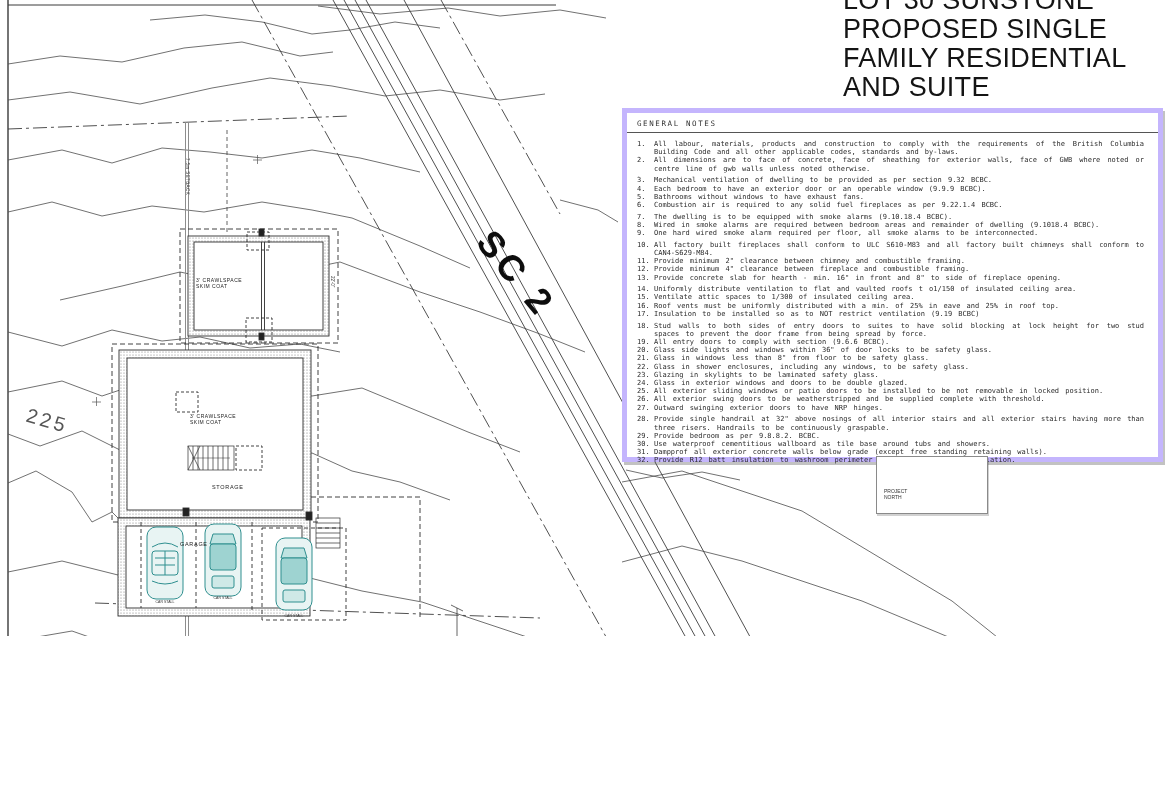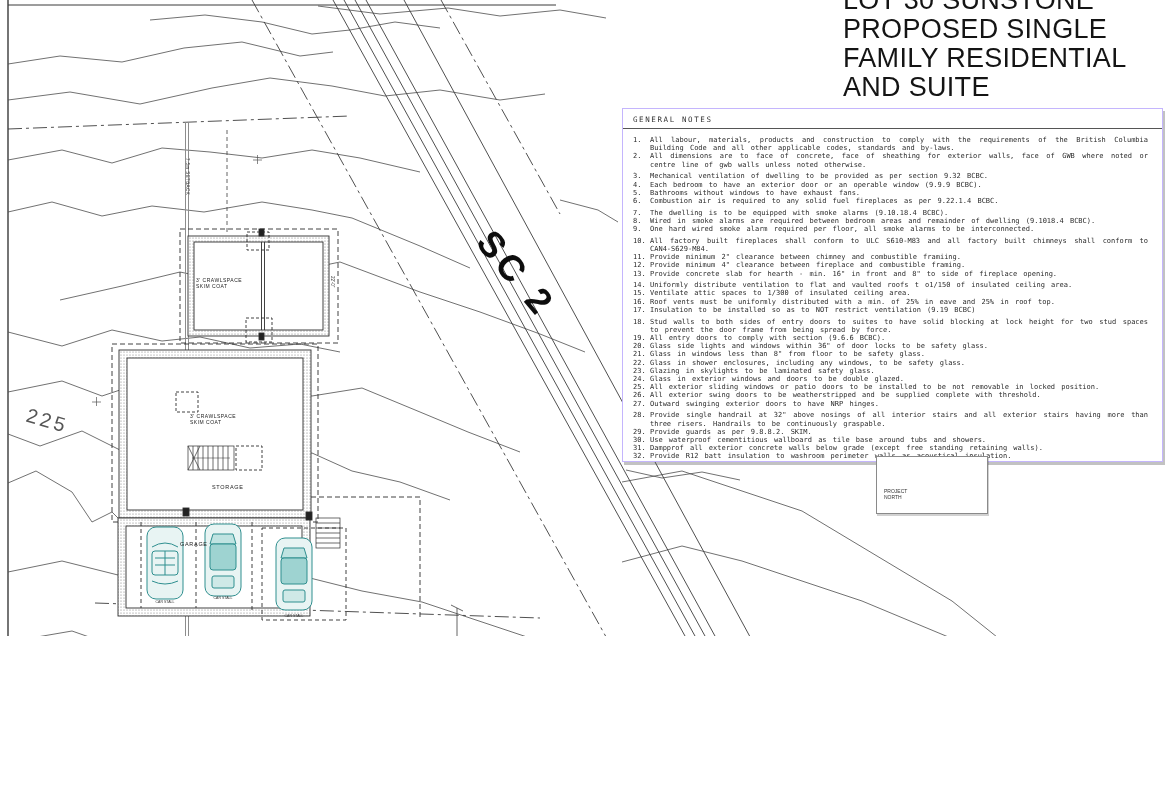--- a/index.html
+++ b/index.html
@@ -3,21 +3,21 @@
 <meta charset="utf-8">
 <style>
   html,body { margin:0; padding:0; background:#fff; }
   .stage { position:relative; width:1170px; height:636px; background:#fff; overflow:hidden;
            font-family:"Liberation Sans", sans-serif; color:#1a1a1a; }
   svg.linework { position:absolute; left:0; top:0; }
   .lbl { position:absolute; white-space:nowrap; }
 
   .title-block { left:843px; top:-14px; font-size:27px; line-height:29px; letter-spacing:.3px; color:#141414; }
 
-  .notes-box { position:absolute; left:622px; top:108px; width:541px; height:354px; border:1px solid #c4b5fd;
+  .notes-box { position:absolute; left:622px; top:108px; width:541px; height:354px; border:5px solid #c4b5fd;
                background:#fff; box-shadow:2px 3px 0 rgba(80,80,80,.35); box-sizing:border-box; }
   .notes-header { padding:6px 10px 4px 10px; font-size:7.5px; letter-spacing:1.6px; color:#333;
                   border-bottom:1px solid #555; font-family:"DejaVu Sans Mono", monospace; }
   .notes-body { padding:7px 14px 0 10px; font-family:"DejaVu Sans Mono", monospace; font-size:7px;
                 line-height:8.2px; word-spacing:2px; color:#2b2b2b; }
   .note { display:flex; }
   .note.gap { margin-top:3.5px; }
   .note .num { flex:0 0 17px; width:17px; }
   .note .txt { flex:1; text-align:justify; }
 
@@ -341,21 +341,21 @@
         <div class="note">
           <span class="num">27.</span>
           <span class="txt">Outward swinging exterior doors to have NRP hinges.</span>
         </div>
         <div class="note gap">
           <span class="num">28.</span>
           <span class="txt">Provide single handrail at 32" above nosings of all interior stairs and all exterior stairs having more than three risers. Handrails to be continuously graspable.</span>
         </div>
         <div class="note">
           <span class="num">29.</span>
-          <span class="txt">Provide guards as per 9.8.8.2. SKIM.</span>
+          <span class="txt">Provide bedroom as per 9.8.8.2. BCBC.</span>
         </div>
         <div class="note">
           <span class="num">30.</span>
           <span class="txt">Use waterproof cementitious wallboard as tile base around tubs and showers.</span>
         </div>
         <div class="note">
           <span class="num">31.</span>
           <span class="txt">Dampprof all exterior concrete walls below grade (except free standing retaining walls).</span>
         </div>
         <div class="note">

